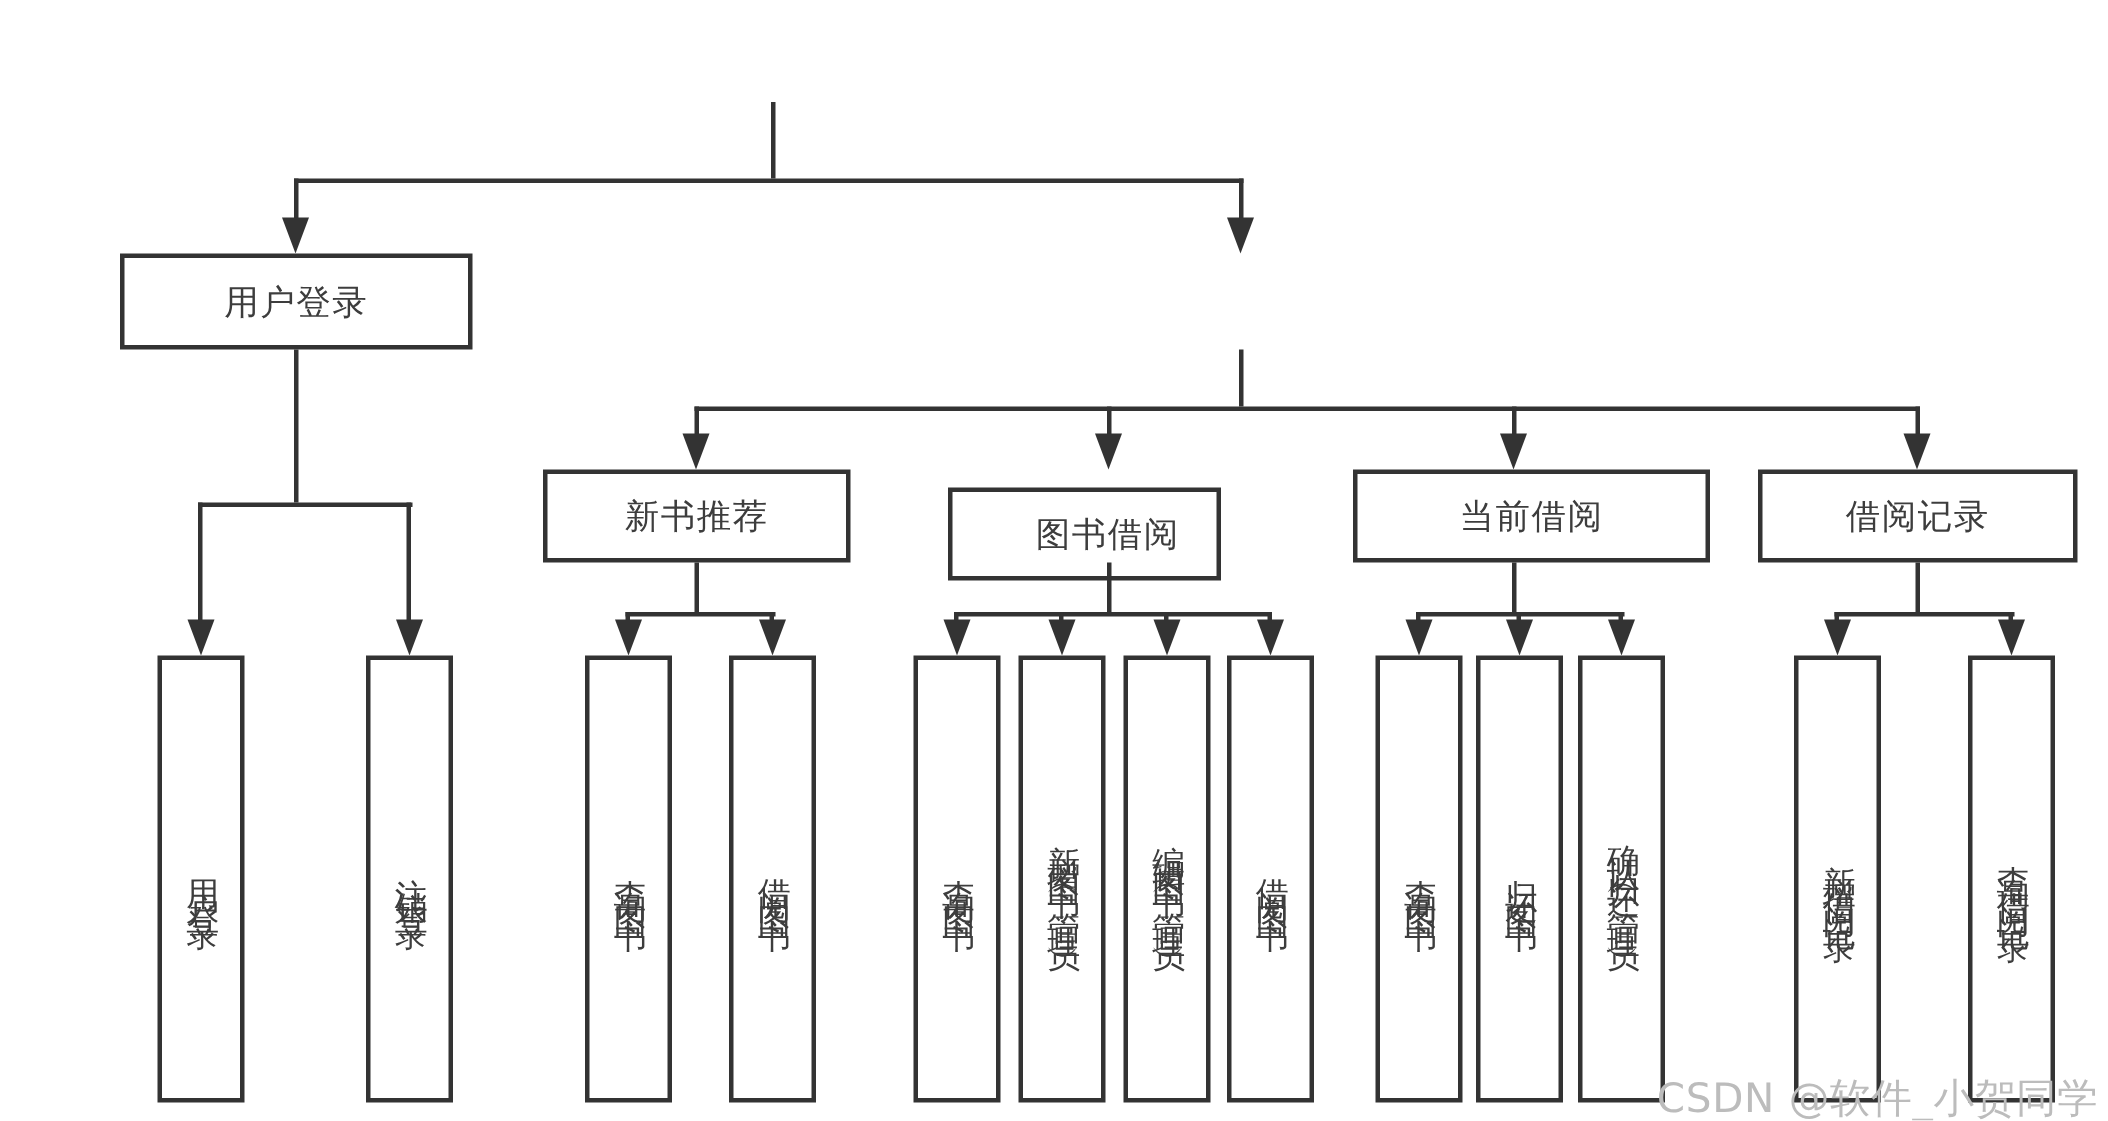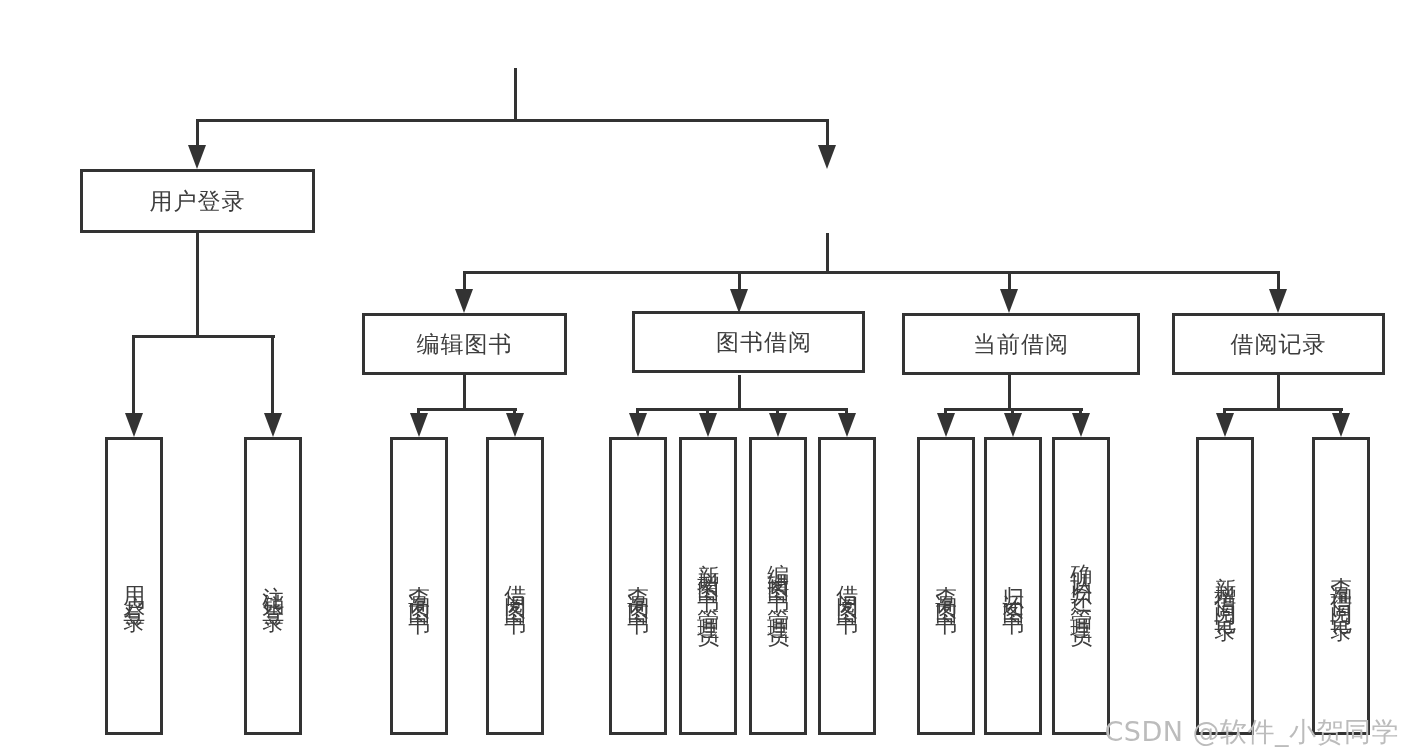--- a/index.html
+++ b/index.html
@@ -79,23 +79,23 @@
   <div class="stub" style="left:463px; top:271px; height:22px;"></div>
   <div class="arrow" style="left:455px; top:289px;"></div>
   <div class="stub" style="left:738px; top:271px; height:22px;"></div>
   <div class="arrow" style="left:730px; top:289px;"></div>
   <div class="stub" style="left:1008px; top:271px; height:22px;"></div>
   <div class="arrow" style="left:1000px; top:289px;"></div>
   <div class="stub" style="left:1277px; top:271px; height:22px;"></div>
   <div class="arrow" style="left:1269px; top:289px;"></div>
 
   <div class="box hbox" style="left:362px; top:313px; width:205px; height:62px;">
-    <span>编辑图书</span>
+    <span>新书推荐</span>
   </div>
-  <div class="box hbox" style="left:632px; top:311px; width:233px; height:62px;padding-left:31px;">
+  <div class="box hbox" style="left:632px; top:325px; width:182px; height:62px;padding-left:31px;">
     <span>图书借阅</span>
   </div>
   <div class="box hbox" style="left:902px; top:313px; width:238px; height:62px;">
     <span>当前借阅</span>
   </div>
   <div class="box hbox" style="left:1172px; top:313px; width:213px; height:62px;">
     <span>借阅记录</span>
   </div>
 
   <div class="vline" style="left:463px; top:375px; height:33px;"></div>

